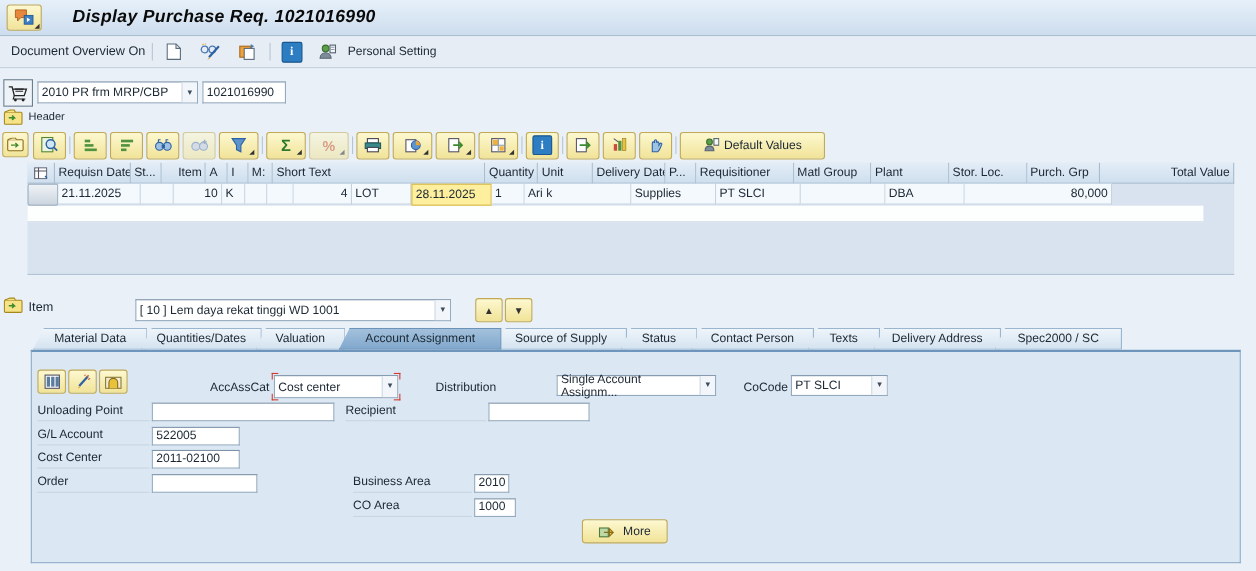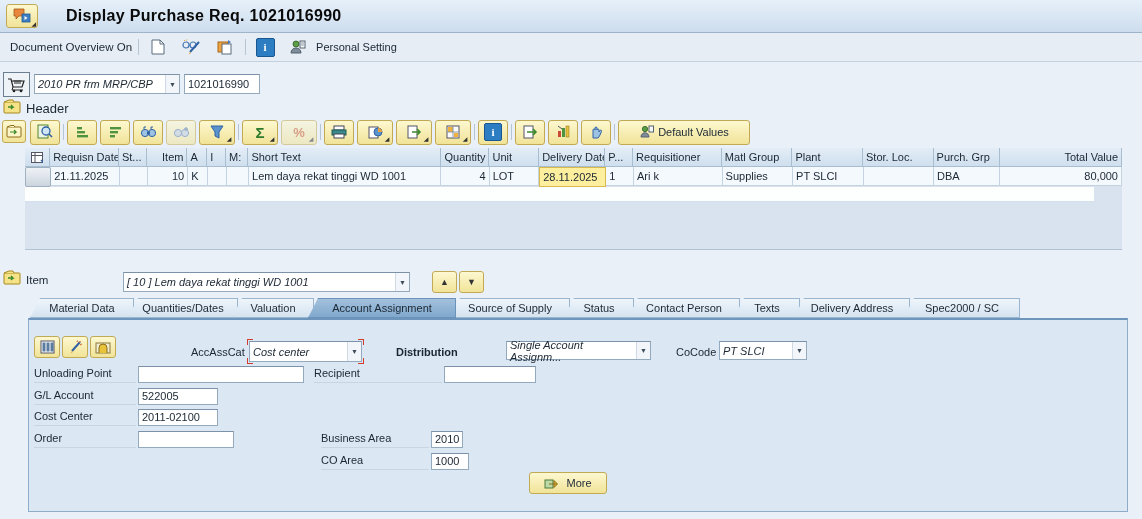--- a/index.html
+++ b/index.html
@@ -2,27 +2,27 @@
 <html><head>
 <meta charset="utf-8">
 <style>
   html,body{margin:0;padding:0;}
   body{font-family:"Liberation Sans",sans-serif;font-size:11px;color:#1b2733;}
   #screen{position:relative;width:1142px;height:519px;background:#e9f0f7;overflow:hidden;}
   .abs{position:absolute;box-sizing:border-box;}
   
   .titlebar{left:0;top:0;width:1142px;height:33px;background:linear-gradient(#e6f0f9,#cdddee);border-bottom:1px solid #9fb4c9;}
   .menubar{left:0;top:33px;width:1142px;height:29px;background:#e6edf5;border-bottom:1px solid #c3d0dd;display:flex;align-items:center;gap:6px;padding:0 10px;box-sizing:border-box;}
-  .title-text{font-size:16px;font-weight:bold;color:#0a0a0a;letter-spacing:.3px;}
+  .title-text{font-size:16px;font-weight:bold;font-style:italic;color:#0a0a0a;letter-spacing:.3px;}
   .yb{background:linear-gradient(#fdf8d0,#f1e398);border:1px solid #c2aa54;border-radius:3px;display:flex;align-items:center;justify-content:center;cursor:default;}
   .flatbtn{display:flex;align-items:center;justify-content:center;border:1px solid transparent;border-radius:2px;}
   .sep{width:1px;height:16px;background:#b7c5d3;}
   
   .ipt{background:#fff;border:1px solid #93a9be;border-top-color:#7b92a8;padding:1px 3px;font:11px "Liberation Sans",sans-serif;color:#1b2733;}
-  .dd{background:#fff;border:1px solid #93a9be;border-top-color:#7b92a8;display:flex;align-items:center;font-size:11px;padding-left:3px;font-style:italic;}
+  .dd{background:#fff;border:1px solid #93a9be;border-top-color:#7b92a8;display:flex;align-items:center;font-size:11px;padding-left:3px;}
   .dd .arr{margin-left:auto;width:13px;text-align:center;font-size:7px;color:#3c4c5c;border-left:1px solid #cfdae4;align-self:stretch;display:flex;align-items:center;justify-content:center;background:#f2f6fa;}
   .lbl{color:#1b2733;white-space:nowrap;}
   .lblu{border-bottom:1px solid #c9d5e1;padding-bottom:3px;}
   
   .hcell{background:linear-gradient(#e3edf7,#cfdfee);border-right:1px solid #a9bdd0;border-bottom:1px solid #a9bdd0;height:18px;display:flex;align-items:center;padding:0 3px;white-space:nowrap;overflow:hidden;}
   .cell{background:#f4f9fd;border-right:1px solid #c5d3e0;border-bottom:1px solid #c5d3e0;height:18px;display:flex;align-items:center;padding:0 3px;white-space:nowrap;overflow:hidden;}
   .r{justify-content:flex-end;}
   .selcell{background:linear-gradient(#eef2f6,#ccd5de);border:1px solid #9fb0c0;border-radius:2px;}
   .hl{background:#fdef9d;border:1px solid #d8b94c;}
   
@@ -115,21 +115,21 @@
     <span>1021016990</span>
   </div>
 
   <div class="abs" style="left:3px;top:99px;">
     <svg width="19" height="16" viewBox="0 0 19 16">
       <rect x="1" y="3" width="16" height="11" rx="1" fill="#f6e387" stroke="#a5871e"></rect>
       <path d="M1 3l5-2h4l1 2" fill="#f6e387" stroke="#a5871e"></path>
       <path d="M5 8l5 0-2-2m2 2-2 2" stroke="#3c8a2e" stroke-width="1.4" fill="none"></path>
     </svg>
   </div>
-  <div class="abs lbl" style="left:26px;top:101px;font-size:13px;">Header</div>
+  <div class="abs lbl" style="left:26px;top:101px;font-size:10px;">Header</div>
 
   <div class="abs yb" style="left:2px;top:120px;width:24px;height:23px;">
     <svg width="16" height="14" viewBox="0 0 16 14">
       <rect x="1" y="2" width="14" height="10" rx="1" fill="#fdf6c8" stroke="#8a6d1a"></rect>
       <path d="M1 2l4-1.5h3l1 1.5" fill="#fdf6c8" stroke="#8a6d1a"></path>
       <path d="M4 7h6l-2-2m2 2-2 2" stroke="#3c8a2e" stroke-width="1.2" fill="none"></path>
     </svg>
   </div>
   <div class="abs" style="left:30px;top:120px;width:1100px;height:24px;display:flex;align-items:center;gap:3px;">
     <span class="yb" style="width:28px;height:23px;">
@@ -281,21 +281,20 @@
     </div>
 
     <div style="display:flex;">
       <div class="cell selcell" style="width:20px;"></div>
       <div class="cell" style="width:68px;">21.11.2025</div>
       <div class="cell" style="width:23px;"></div>
       <div class="cell r" style="width:37px;">10</div>
       <div class="cell" style="width:14px;">K</div>
       <div class="cell" style="width:13px;"></div>
       <div class="cell" style="width:17px;"></div>
-      <div class="cell" style="width:204px;">Lem daya rekat tinggi WD 1001</div>
       <div class="cell r" style="width:46px;">4</div>
       <div class="cell" style="width:47px;">LOT</div>
       <div class="cell hl" style="width:65px;">28.11.2025</div>
       <div class="cell" style="width:23px;">1</div>
       <div class="cell" style="width:90px;">Ari k</div>
       <div class="cell" style="width:70px;">Supplies</div>
       <div class="cell" style="width:70px;">PT SLCI</div>
       <div class="cell" style="width:70px;"></div>
       <div class="cell" style="width:65px;">DBA</div>
       <div class="cell r" style="width:127px;">80,000</div>
@@ -357,21 +356,21 @@
       </svg>
     </span>
 
     <span class="abs lbl" style="left:162px;top:26px;">AccAssCat</span>
     <span class="abs focus" style="left:218px;top:19px;">
       <span class="dd" style="width:108px;height:19px;">
         <span>Cost center</span>
         <span class="arr">▼</span>
       </span>
     </span>
-    <span class="abs lbl" style="left:367px;top:26px;font-weight:bold;">Distribution</span>
+    <span class="abs lbl" style="left:367px;top:26px;">Distribution</span>
     <span class="abs dd" style="left:477px;top:21px;width:145px;height:19px;">
       <span>Single Account Assignm...</span>
       <span class="arr">▼</span>
     </span>
     <span class="abs lbl" style="left:647px;top:26px;">CoCode</span>
     <span class="abs dd" style="left:690px;top:21px;width:88px;height:19px;">
       <span>PT SLCI</span>
       <span class="arr">▼</span>
     </span>
 

